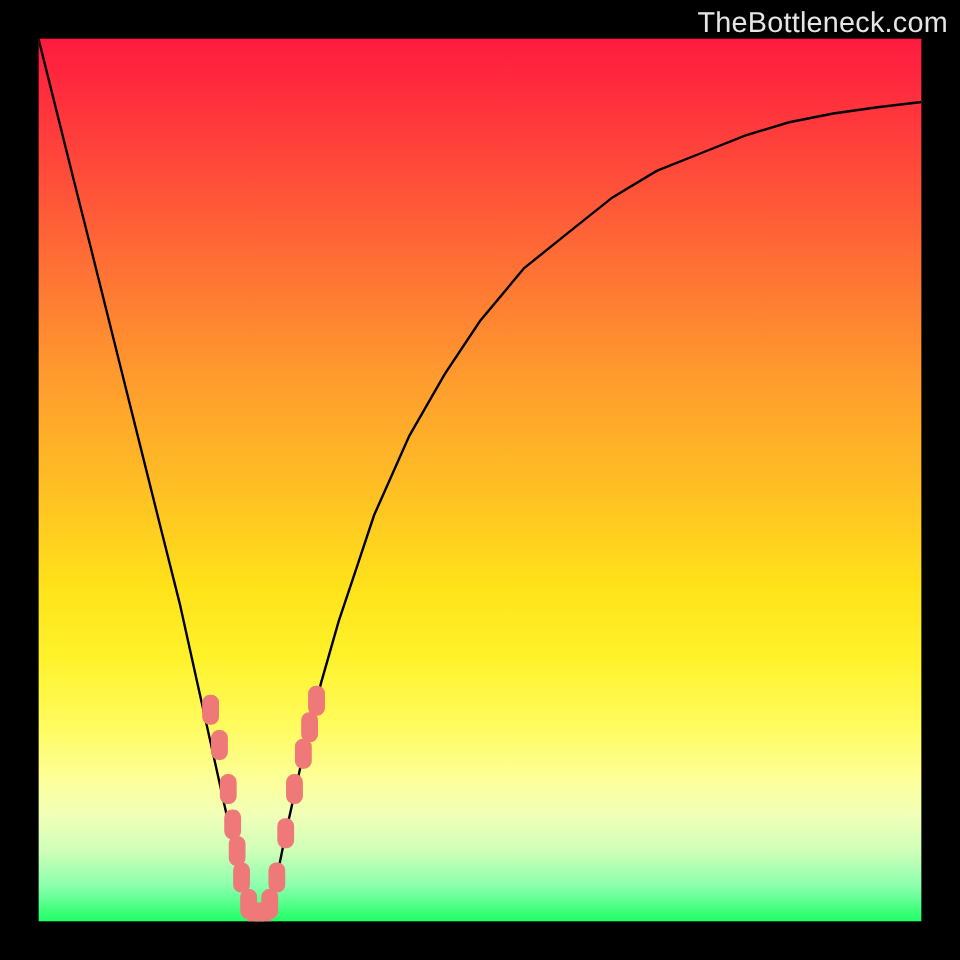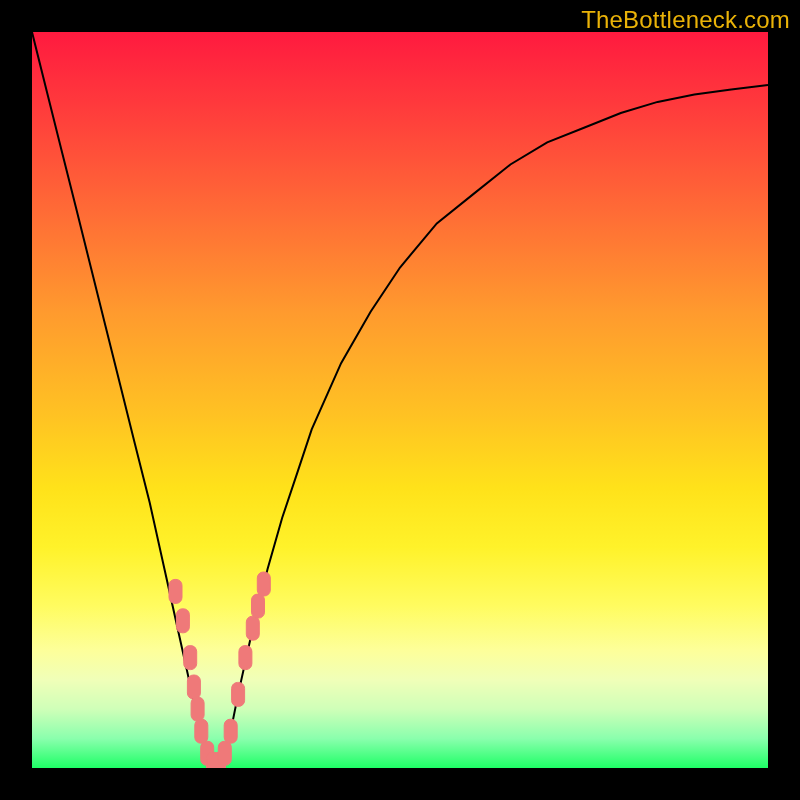--- a/index.html
+++ b/index.html
@@ -41,21 +41,21 @@
       #f0ffb8 88%,
       #cfffb8 92%,
       #8affad 96%,
       #1eff66 100%
     );
   }
   .watermark {
     position: absolute;
     top: 6px;
     right: 10px;
-    color: #eab308;
+    color: #e5e5e5;
     font-size: 24px;
     letter-spacing: 0.2px;
     user-select: none;
   }
   svg {
     position: absolute;
     inset: 0;
   }
   .curve {
     fill: none;

